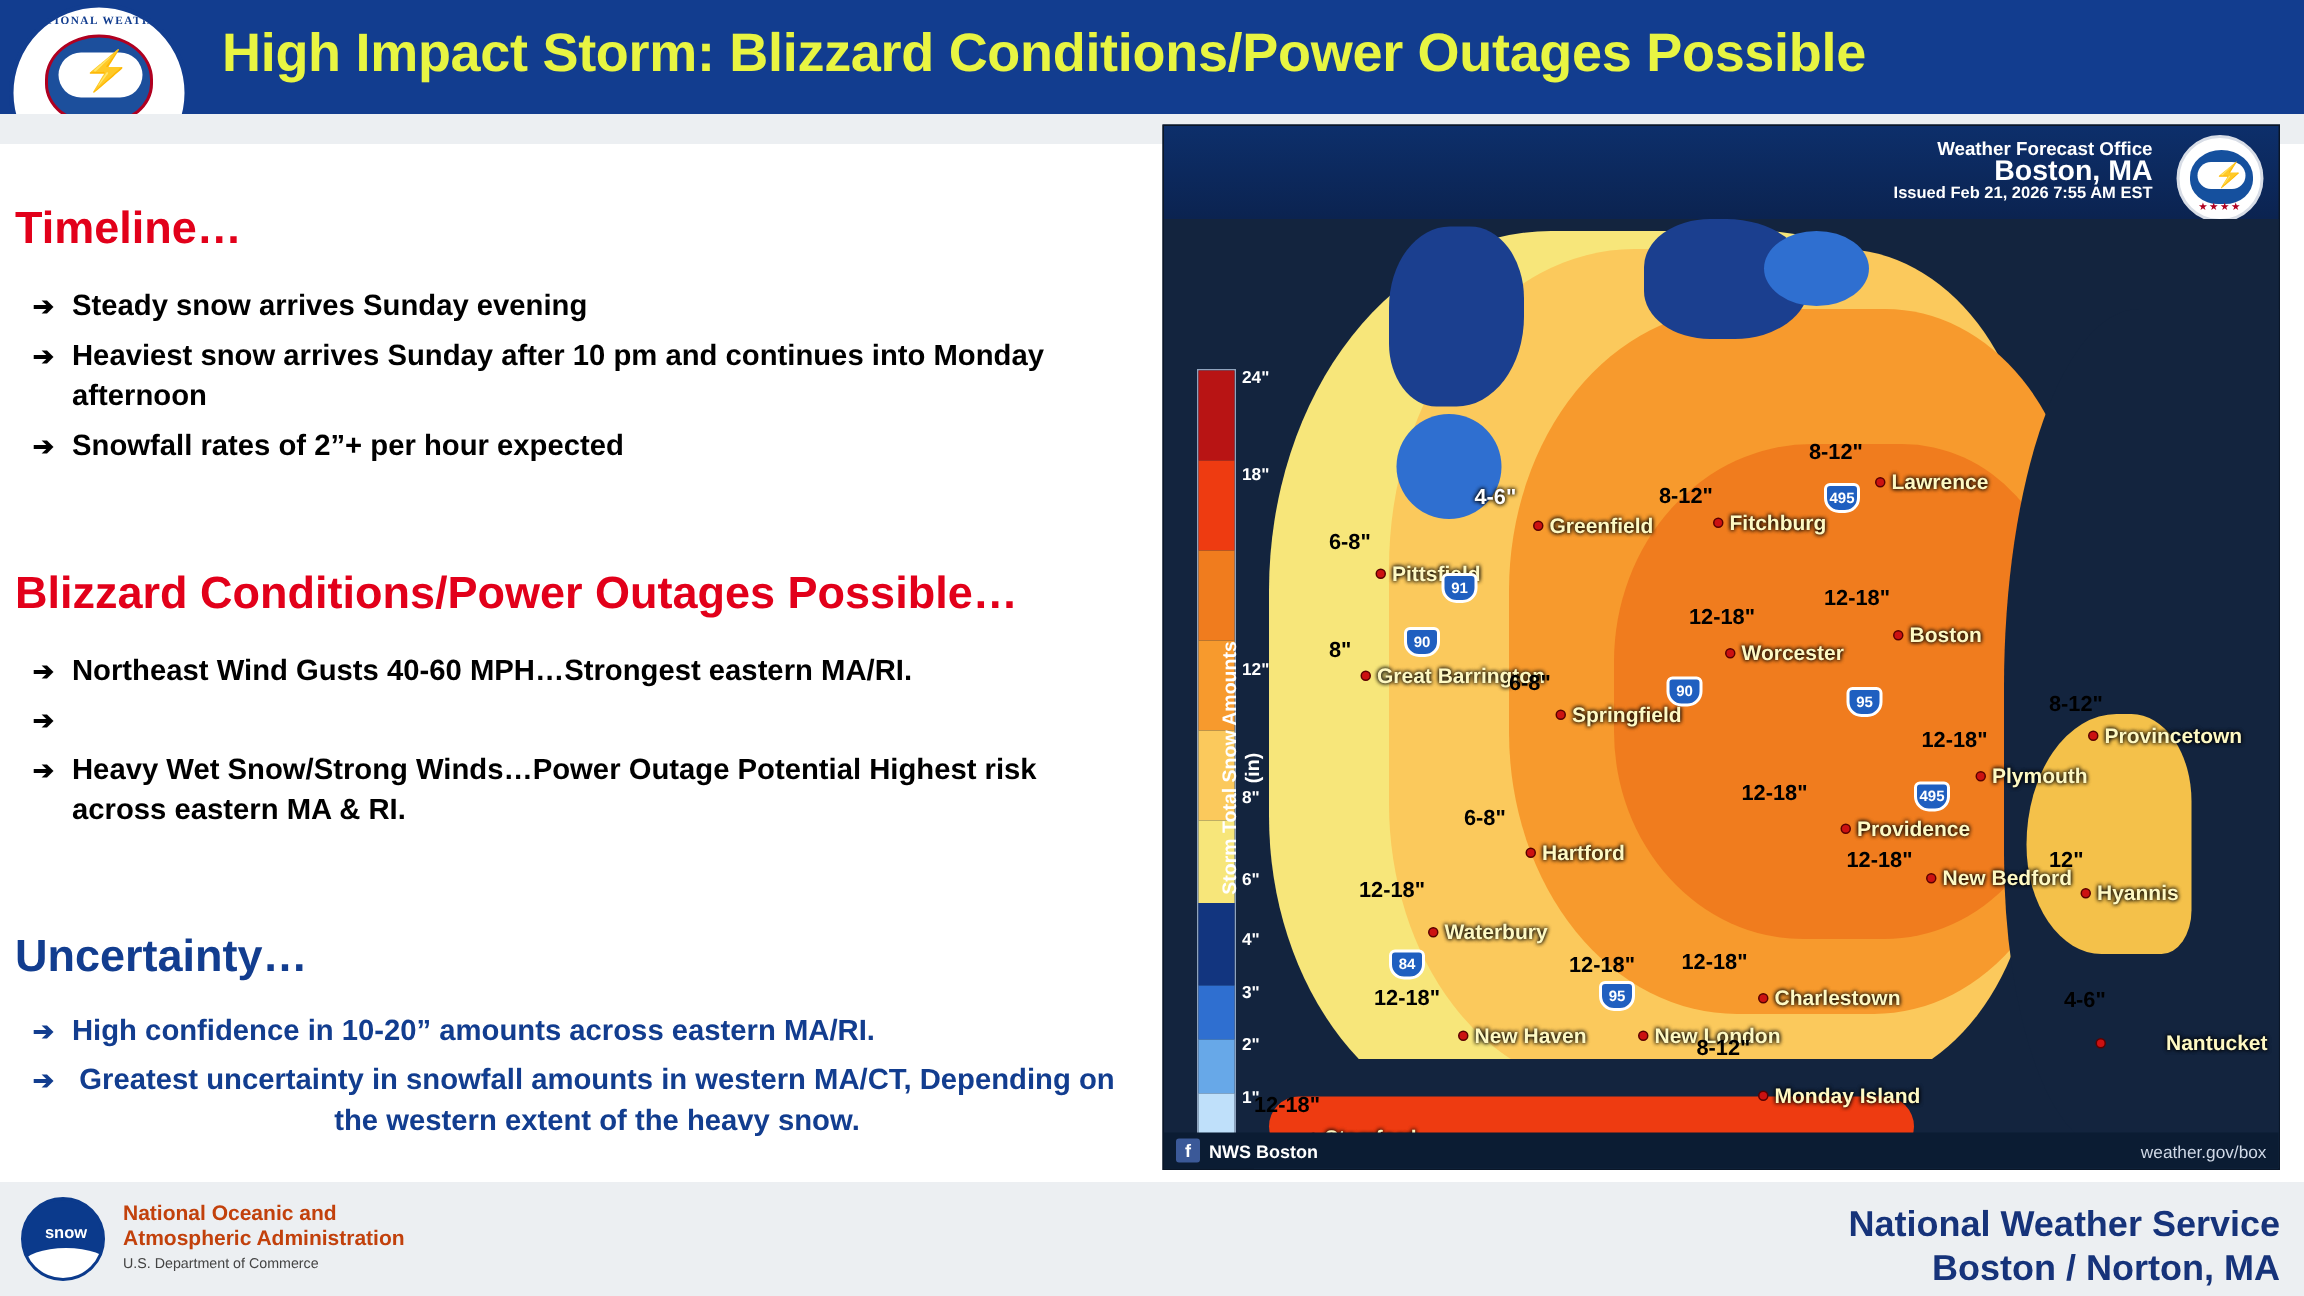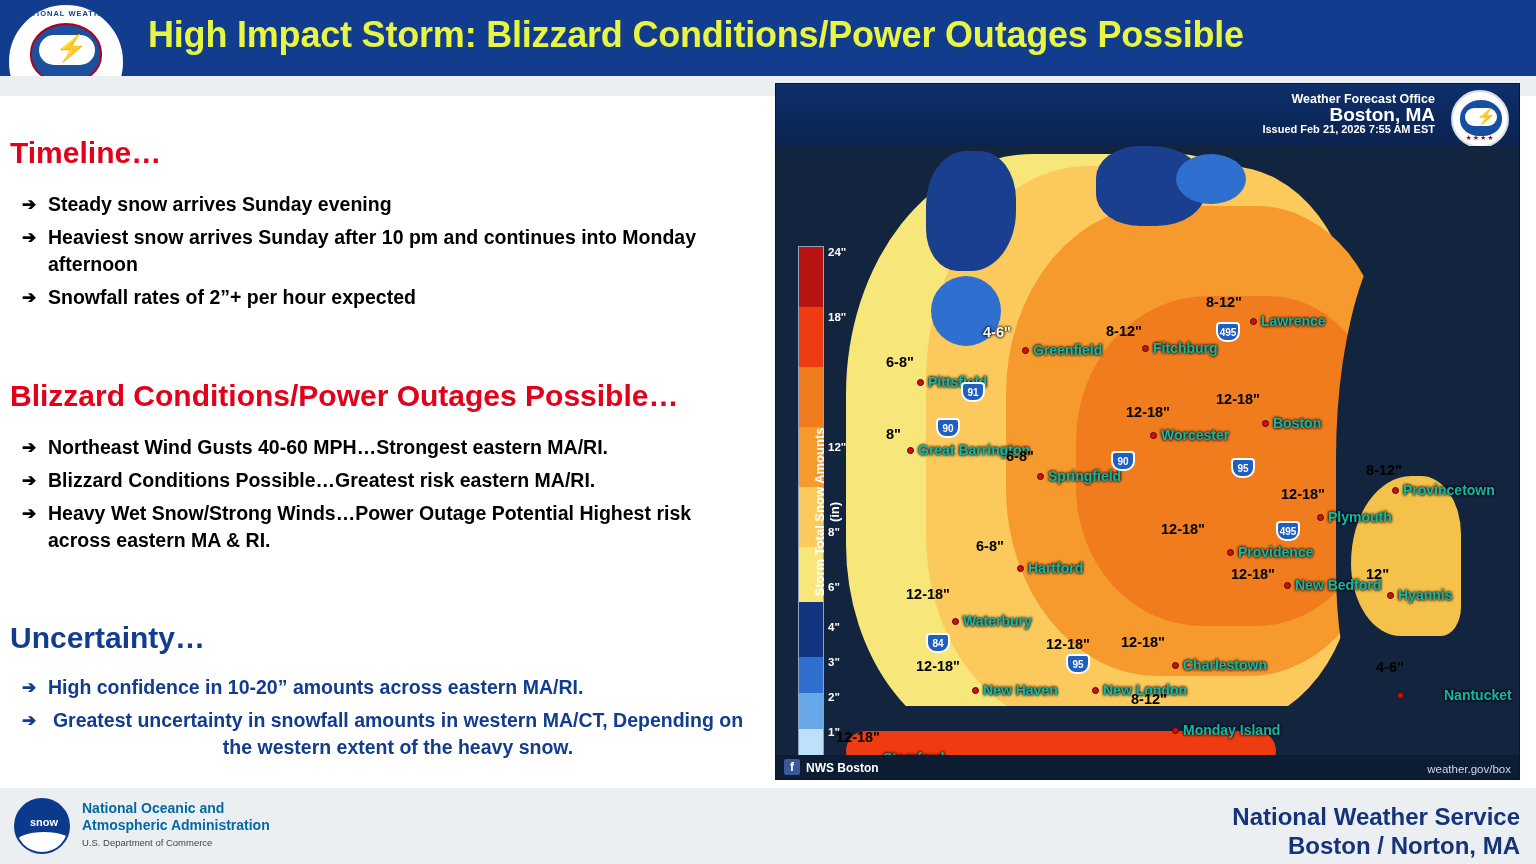--- a/index.html
+++ b/index.html
@@ -22,20 +22,21 @@
     font-size:36px; font-weight:bold; color:#e8f542;
     letter-spacing:-0.2px;
     white-space:nowrap;
   }
   .nws-logo {
     position:absolute; left:6px; top:2px; width:120px; height:120px;
     border-radius:50%;
     background:#ffffff;
     border:3px solid #123d8f;
     overflow:hidden;
+    font-family:Liberation Serif, serif;
   }
   .nws-logo .inner-circle {
     position:absolute; left:21px; top:18px; width:72px; height:60px;
     background:#1c4f9c; border-radius:50% 50% 45% 45%;
     border:2px solid #b00020;
   }
   .nws-logo .cloud {
     position:absolute; left:30px; top:30px; width:56px; height:30px;
     background:#ffffff; border-radius:16px;
   }
@@ -137,21 +138,21 @@
     transform:rotate(-90deg);
     color:#ffffff; font-size:13px; font-weight:bold;
     text-align:center;
   }
 
   .city-dot {
     position:absolute; width:7px; height:7px; background:#cc1111;
     border-radius:50%; border:1px solid #5a0000;
   }
   .city-name {
-    position:absolute; color:#14b8a6; font-size:14px; font-weight:bold;
+    position:absolute; color:#fef9c3; font-size:14px; font-weight:bold;
     text-shadow:0 0 3px #000, 0 0 3px #000;
     white-space:nowrap;
   }
   .snow-val {
     position:absolute; color:#000000; font-size:14.5px; font-weight:bold;
     white-space:nowrap;
   }
   .snow-val.light { color:#ffffff; text-shadow:0 0 3px #000,0 0 3px #000; }
 
   .shield {
@@ -184,21 +185,21 @@
   }
   .noaa-logo .gull {
     position:absolute; left:8px; top:16px; width:40px; height:24px;
     color:#ffffff; font-size:11px; text-align:center; font-weight:bold;
   }
   .noaa-logo .nwave {
     position:absolute; left:0; bottom:0; width:56px; height:20px; background:#ffffff;
     border-radius:50% 50% 0 0;
   }
   .noaa-text { position:absolute; left:82px; top:12px; }
-  .noaa-text .l1 { font-size:14px; font-weight:bold; color:#0369a1; line-height:17px; }
+  .noaa-text .l1 { font-size:14px; font-weight:bold; color:#c2410c; line-height:17px; }
   .noaa-text .l3 { font-size:9.5px; color:#444; margin-top:3px; }
   .footer-right {
     position:absolute; right:16px; top:14px; text-align:right;
     color:#16337a; font-size:24px; font-weight:bold; line-height:29px;
   }
 </style>
 </head>
 <body>
 
 <div class="header">
@@ -235,21 +236,20 @@
     </div>
 
     <div class="sec-title" style="left:10px; top:303px;">Blizzard Conditions/Power Outages Possible…</div>
     <div class="bullets" style="top:358px;">
       <div class="bullet">
         <span class="arrow">➔</span>
         <span class="btxt">Northeast Wind Gusts 40-60 MPH…Strongest eastern MA/RI.</span>
       </div>
       <div class="bullet">
         <span class="arrow">➔</span>
-        <span class="btxt">Blizzard Conditions Possible…Greatest risk eastern MA/RI.</span>
       </div>
       <div class="bullet">
         <span class="arrow">➔</span>
         <span class="btxt">Heavy Wet Snow/Strong Winds…Power Outage Potential Highest risk across eastern MA &amp; RI.</span>
       </div>
     </div>
 
     <div class="sec-title blue" style="left:10px; top:545px;">Uncertainty…</div>
     <div class="bullets" style="top:598px;">
       <div class="bullet blue">

